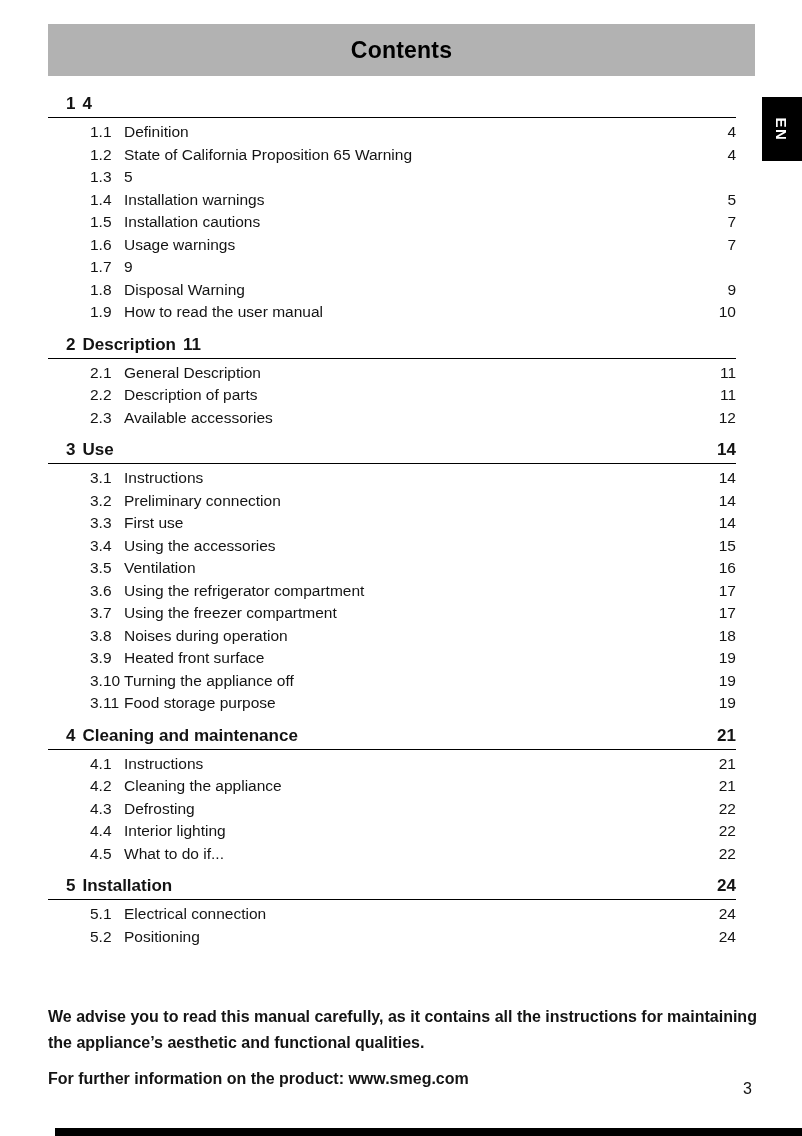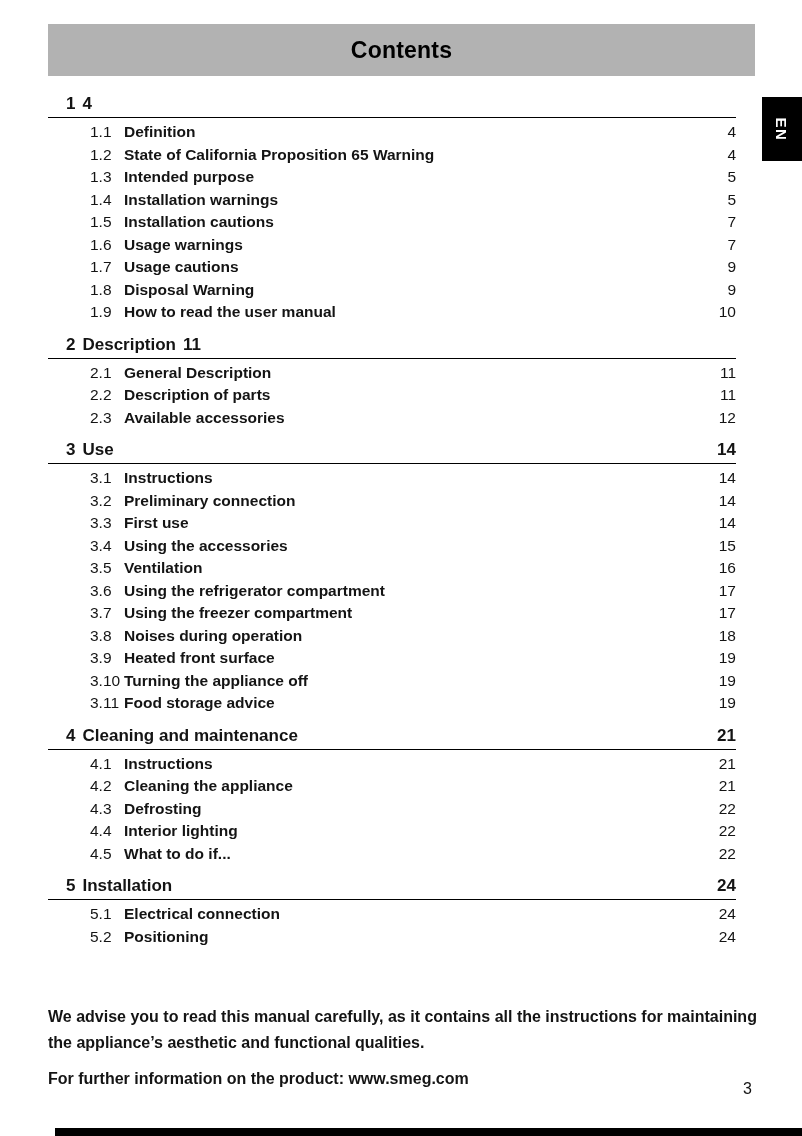--- a/index.html
+++ b/index.html
@@ -59,21 +59,21 @@
     height: 0;
   }
   .toc-items { padding-top: 3px; }
   .toc-item {
     display: flex;
     padding-left: 42px;
     font-size: 15.5px; line-height: 22.5px;
     align-items: flex-end;
   }
   .item-num  { flex: none; width: 34px; }
-  .item-title{ flex: 1; min-width: 0; font-weight: bold; }
+  .item-title{ flex: 1; min-width: 0; }
   .item-page { flex: none; text-align: right; }
 
   
   .footer {
     position: absolute; left: 48px; top: 1004px; width: 716px;
     font-size: 16px; line-height: 26px; font-weight: bold;
   }
   .footer .more-info { margin-top: 10px; }
 
   .page-number {
@@ -112,41 +112,39 @@
             <span class="item-title">Definition</span>
             <span class="item-page">4</span>
           </div>
           <div class="toc-item">
             <span class="item-num">1.2</span>
             <span class="item-title">State of California Proposition 65 Warning</span>
             <span class="item-page">4</span>
           </div>
           <div class="toc-item">
             <span class="item-num">1.3</span>
-            <span class="item-title">Intended purpose</span>
             <span class="item-page">5</span>
           </div>
           <div class="toc-item">
             <span class="item-num">1.4</span>
             <span class="item-title">Installation warnings</span>
             <span class="item-page">5</span>
           </div>
           <div class="toc-item">
             <span class="item-num">1.5</span>
             <span class="item-title">Installation cautions</span>
             <span class="item-page">7</span>
           </div>
           <div class="toc-item">
             <span class="item-num">1.6</span>
             <span class="item-title">Usage warnings</span>
             <span class="item-page">7</span>
           </div>
           <div class="toc-item">
             <span class="item-num">1.7</span>
-            <span class="item-title">Usage cautions</span>
             <span class="item-page">9</span>
           </div>
           <div class="toc-item">
             <span class="item-num">1.8</span>
             <span class="item-title">Disposal Warning</span>
             <span class="item-page">9</span>
           </div>
           <div class="toc-item">
             <span class="item-num">1.9</span>
             <span class="item-title">How to read the user manual</span>
@@ -232,21 +230,21 @@
             <span class="item-title">Heated front surface</span>
             <span class="item-page">19</span>
           </div>
           <div class="toc-item">
             <span class="item-num">3.10</span>
             <span class="item-title">Turning the appliance off</span>
             <span class="item-page">19</span>
           </div>
           <div class="toc-item">
             <span class="item-num">3.11</span>
-            <span class="item-title">Food storage advice</span>
+            <span class="item-title">Food storage purpose</span>
             <span class="item-page">19</span>
           </div>
         </div>
       </section>
       <section class="toc-section">
         <div class="sec-head pg-right">
           <span class="sec-num">4</span>
           <span class="sec-title">Cleaning and maintenance</span>
           <span class="sec-page">21</span>
         </div>

